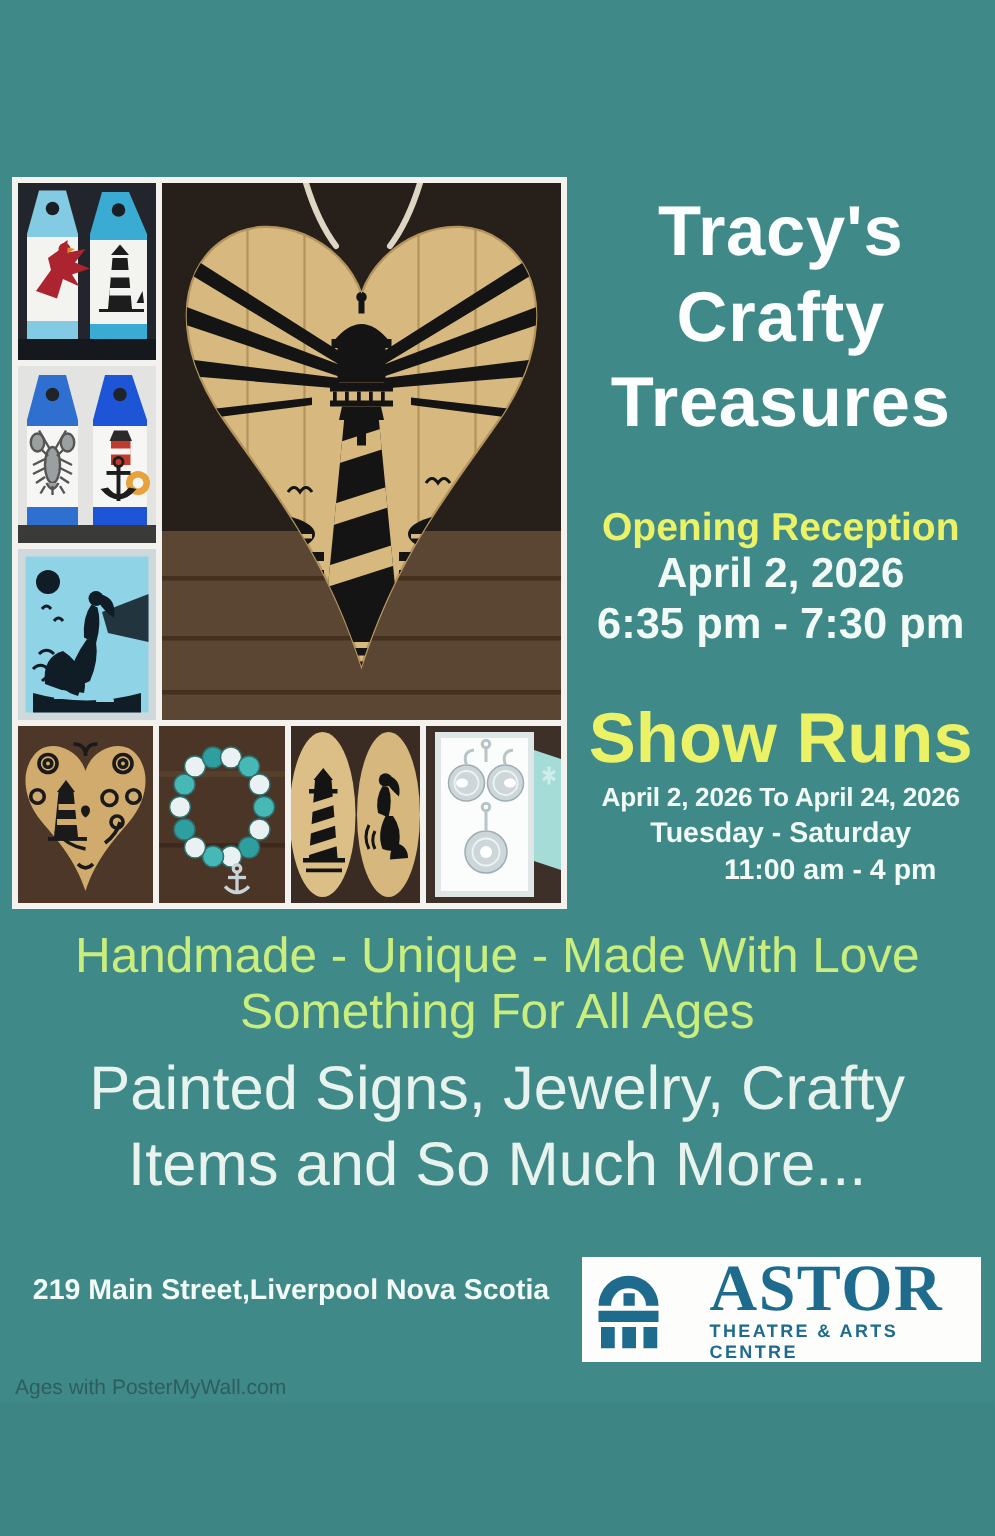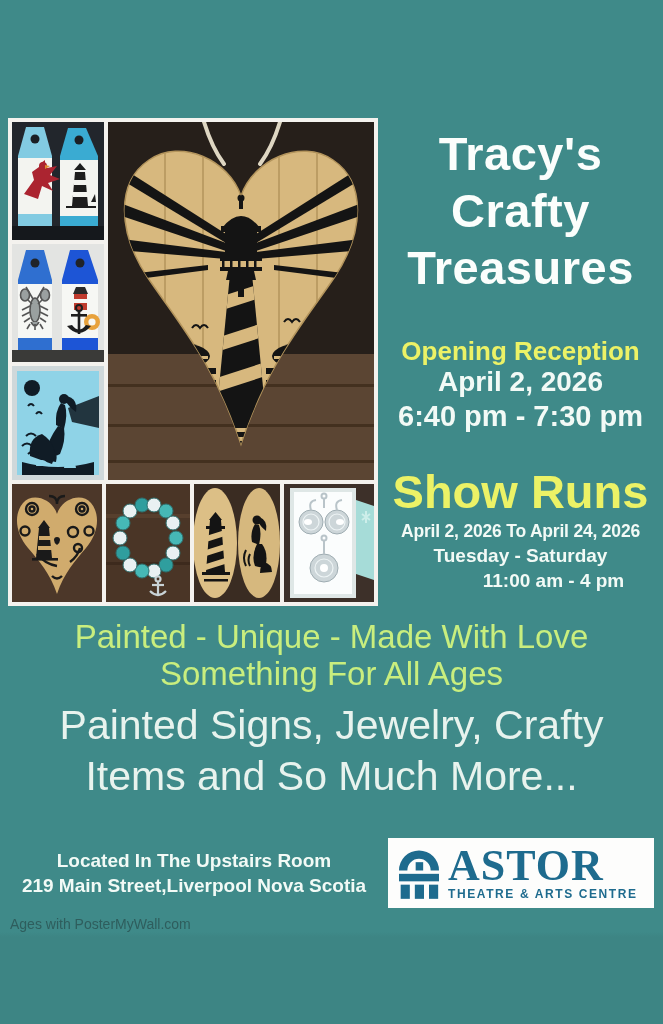--- a/index.html
+++ b/index.html
@@ -31,21 +31,21 @@
   .show-hours{position:absolute;width:285px;top:570px;font-weight:700;font-size:19px;margin-left:33px;}
   
   .tagline{position:absolute;left:0;width:663px;text-align:center;color:#c9ee7e;font-size:33px;font-weight:400;}
   .tg0{top:618px;}.tg1{top:655px;}
   .desc{position:absolute;left:0;width:663px;text-align:center;color:#e8f3ee;font-size:41px;font-weight:400;}
   .d0{top:702px;}.d1{top:753px;}
   
   .location{position:absolute;left:8px;top:848px;width:372px;text-align:center;color:#f2faf6;font-weight:700;font-size:19px;line-height:25px;}
   .astor{position:absolute;left:388px;top:838px;width:266px;height:70px;background:#fdfdfc;display:flex;align-items:center;box-sizing:border-box;padding:4px 6px;}
   .astor-icon{width:50px;height:58px;flex:0 0 auto;}
-  .astor-text{flex:1;display:flex;flex-direction:column;align-items:flex-start;padding-left:4px;}
+  .astor-text{flex:1;display:flex;flex-direction:column;align-items:flex-start;padding-left:4px;margin-left:25px;}
   .astor-name{font-family:"Liberation Serif",serif;font-weight:600;font-size:44px;line-height:42px;letter-spacing:1px;color:#1e6b8e;}
   .astor-sub{font-size:12px;font-weight:700;letter-spacing:1.6px;color:#1e6b8e;margin-top:0;}
   .watermark{position:absolute;left:10px;top:916px;font-size:14px;color:rgba(32,56,56,.55);}
 </style>
 </head>
 <body>
 
 <div class="poster">
 
   <div class="collage">
@@ -375,35 +375,34 @@
     </div>
   </div>
 
   <div class="rcol">
     <div class="title-line t0">Tracy's</div>
     <div class="title-line t1">Crafty</div>
     <div class="title-line t2">Treasures</div>
 
     <div class="opening-head">Opening Reception</div>
     <div class="opening-date">April 2, 2026</div>
-    <div class="opening-time">6:40 pm - 7:30 pm</div>
+    <div class="opening-time">6:35 pm - 7:30 pm</div>
 
     <div class="show-head">Show Runs</div>
     <div class="show-dates">April 2, 2026 To April 24, 2026</div>
     <div class="show-days">Tuesday - Saturday</div>
     <div class="show-hours">11:00 am - 4 pm</div>
   </div>
 
-  <div class="tagline tg0">Painted - Unique - Made With Love</div>
+  <div class="tagline tg0">Handmade - Unique - Made With Love</div>
   <div class="tagline tg1">Something For All Ages</div>
   <div class="desc d1">Items and So Much More...</div>
   <div class="desc d0">Painted Signs, Jewelry, Crafty</div>
 
   <div class="location">
-    <div>Located In The Upstairs Room</div>
     <div>219 Main Street,Liverpool Nova Scotia</div>
   </div>
 
   <div class="astor">
     <svg class="astor-icon" viewBox="0 0 60 66">
       <g fill="#1e6b8e">
         <path d="M6,30 A24,24 0 0 1 54,30 L44,30 A14,14 0 0 0 16,30 Z"></path>
         <rect x="6" y="34" width="48" height="9"></rect>
         <rect x="8" y="47" width="11" height="17"></rect>
         <rect x="25" y="47" width="11" height="17"></rect>

